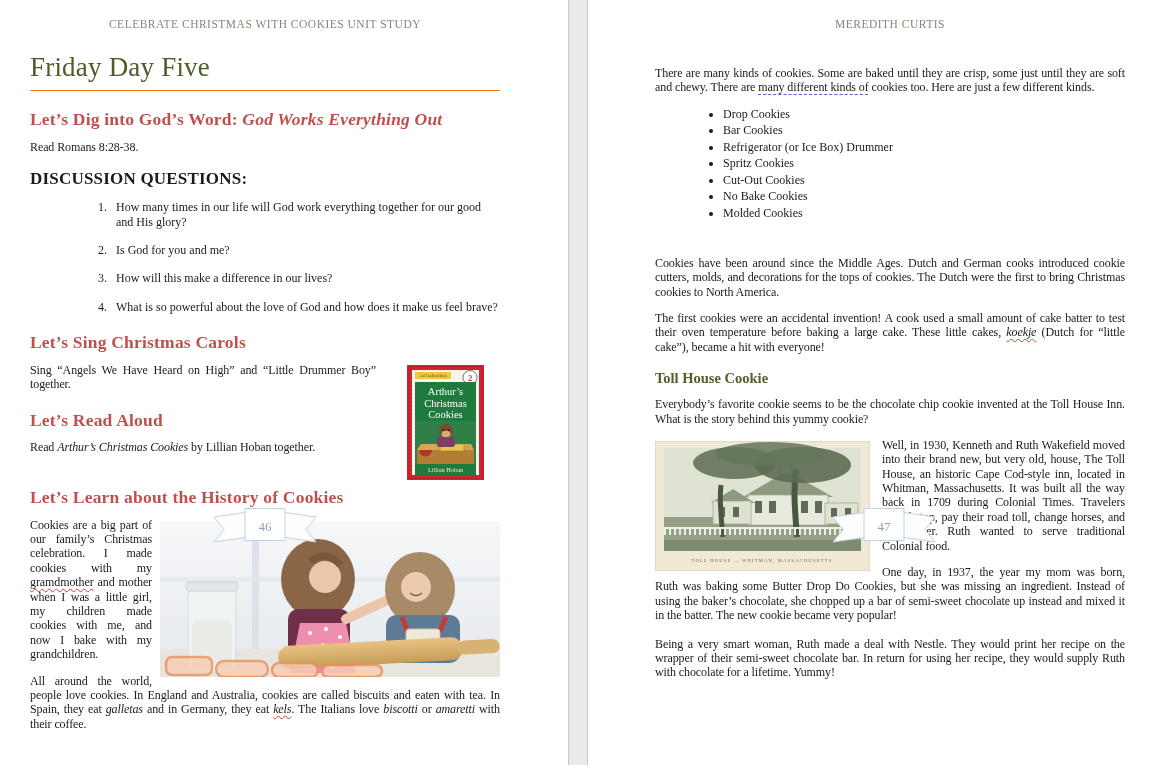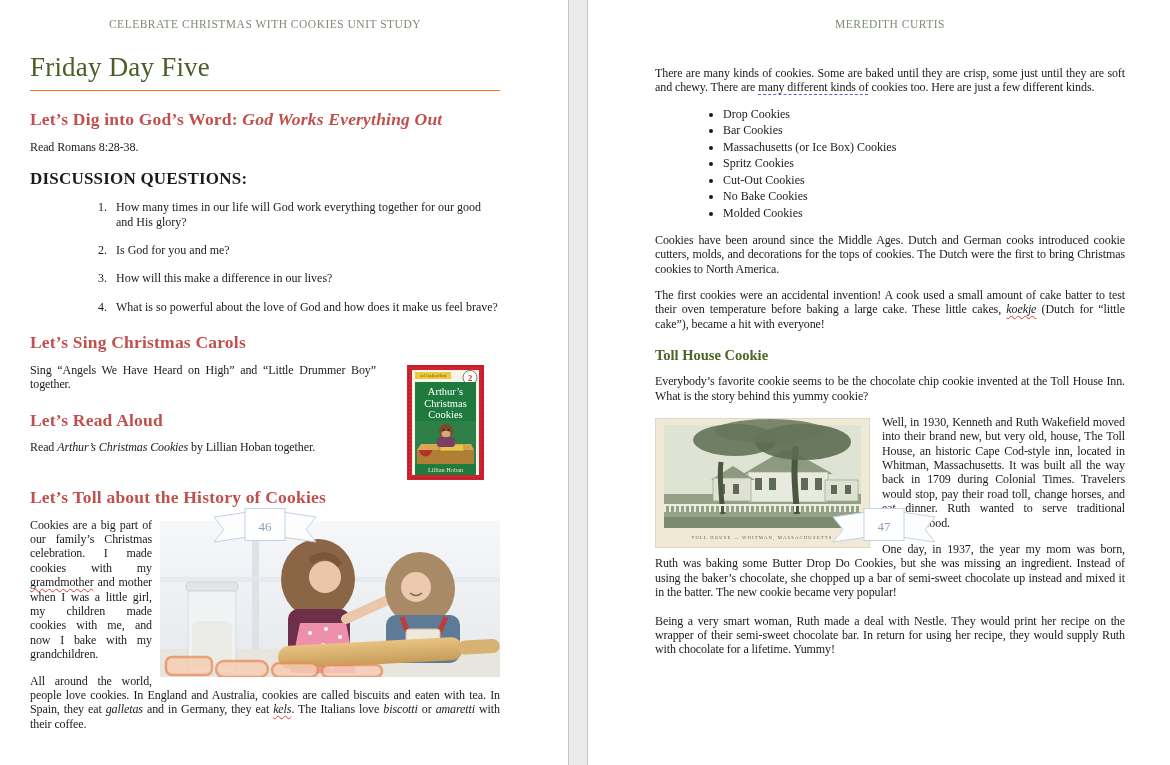--- a/index.html
+++ b/index.html
@@ -27,21 +27,21 @@
     text-align:justify; line-height:1.3; letter-spacing:.2px;
   }
   h3.olive-heading { color:#4f6228; font-size:14.5px; font-weight:bold; margin:16px 0 10px 0; }
   p.body-text {
     font-size:12px; line-height:1.2; text-align:justify; margin:0 0 12px 0;
     letter-spacing:-0.1px;
   }
   .bold-label { font-weight:bold; font-size:17px; margin:15px 0 11px 0; letter-spacing:.2px; }
   ol.questions { margin:0 0 6px 0; padding-left:52px; font-size:12px; }
   ol.questions li { margin-bottom:14px; line-height:1.2; text-align:left; padding-left:6px;margin-left:28px; }
-  ul.kinds { margin:6px 0 12px 0; padding-left:68px; font-size:12px; list-style:disc;font-family:Liberation Serif, serif; }
+  ul.kinds { margin:6px 0 35px 0; padding-left:68px; font-size:12px; list-style:disc;font-family:Liberation Serif, serif; }
   ul.kinds li { margin-bottom:1.5px; line-height:1.25; }
 
   .italic { font-style:italic; }
   .wavy-red { text-decoration:underline; text-decoration-style:wavy; text-decoration-color:#e03a2f;
               text-decoration-thickness:1px; text-underline-offset:2px; }
   .dashed-blue { text-decoration:underline; text-decoration-style:dashed; text-decoration-color:#5b5fc7;
               text-underline-offset:2.5px; }
   .grammar-blue { text-decoration-color:#2e75b5;
               text-decoration-thickness:1.5px; text-underline-offset:2px; }
 
@@ -109,21 +109,21 @@
       <rect x="8" y="99" width="61" height="11" fill="#1f7a3e"></rect>
       <text x="38.5" y="106.5" font-size="6.3" text-anchor="middle" fill="#f2e9b0">Lillian Hoban</text>
     </svg>
 
     <div class="sing-read-block">
       <p class="body-text">Sing “Angels We Have Heard on High” and “Little Drummer Boy” together.</p>
       <h2 class="red-heading">Let’s Read Aloud</h2>
       <p class="body-text"><span>Read </span><span class="italic">Arthur’s Christmas Cookies</span><span> by Lillian Hoban together.</span></p>
     </div>
 
-    <h2 class="red-heading clear" style="margin-top:26px;">Let’s Toll about the History of Cookies</h2>
+    <h2 class="red-heading clear" style="margin-top:26px;">Let’s Learn about the History of Cookies</h2>
 
     <div>
 
       <svg class="photo-girls" viewBox="0 0 340 156" aria-hidden="true">
         <defs>
           <linearGradient id="bgph" x1="0" y1="0" x2="0" y2="1">
             <stop offset="0" stop-color="#f5f7f9"></stop>
               <stop offset="1" stop-color="#e6e9ed"></stop>
           </linearGradient>
           <linearGradient id="pin" x1="0" y1="0" x2="0" y2="1">
@@ -192,21 +192,21 @@
   <div class="gutter"></div>
 
   <div class="page page-right">
     <div class="running-head">MEREDITH CURTIS</div>
 
     <p class="body-text" style="margin-top:36px;"><span>There are many kinds of cookies. Some are baked until they are crisp, some just until they are soft and chewy. There are </span><span class="dashed-blue">many different kinds of</span><span> cookies too. </span><span class="grammar-blue">Here</span><span> are just a few different kinds.</span></p>
 
     <ul class="kinds">
       <li>Drop Cookies</li>
       <li>Bar Cookies</li>
-      <li>Massachusetts (or Ice Box) Cookies</li>
+      <li>Refrigerator (or Ice Box) Drummer</li>
       <li>Spritz Cookies</li>
       <li>Cut-Out Cookies</li>
       <li>No Bake Cookies</li>
       <li>Molded Cookies</li>
     </ul>
 
     <p class="body-text">Cookies have been around since the Middle Ages. Dutch and German cooks introduced cookie cutters, molds, and decorations for the tops of cookies. The Dutch were the first to bring Christmas cookies to North America.</p>
 
     <p class="body-text"><span>The first cookies were an accidental invention! A cook used a small amount of cake batter to test their oven temperature before baking a large cake. These little cakes, </span><span class="italic wavy-red">koekje</span><span> (Dutch for “little cake”), became a hit with everyone!</span></p>
 

